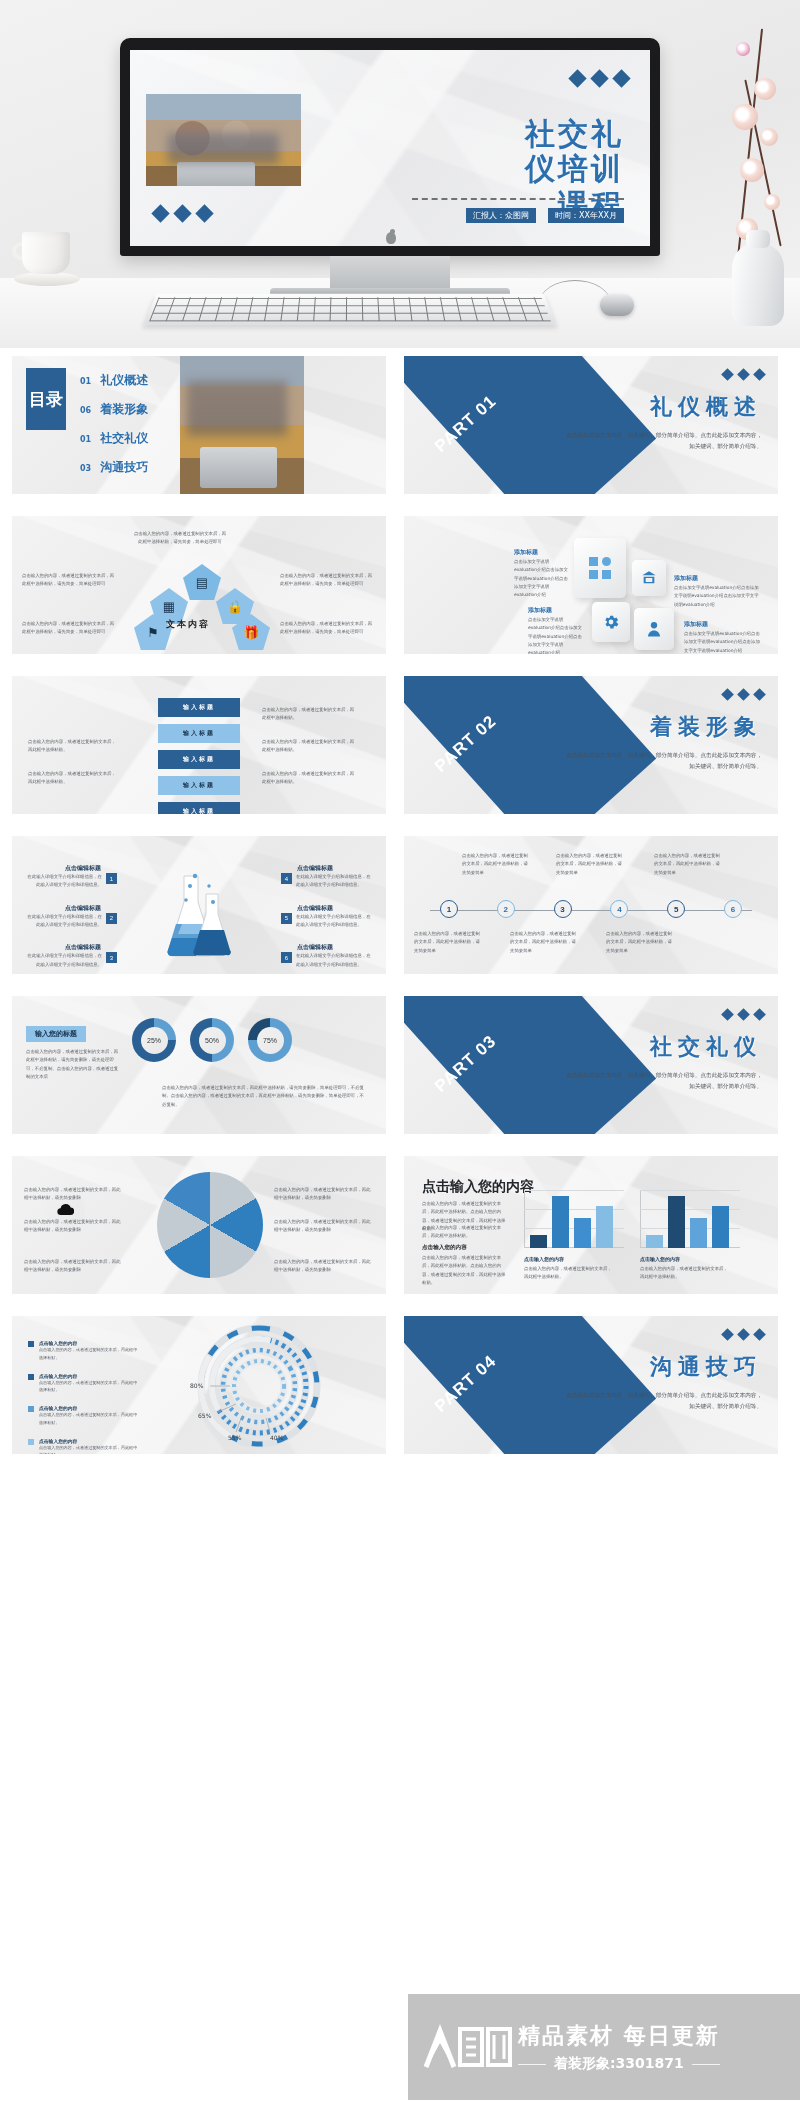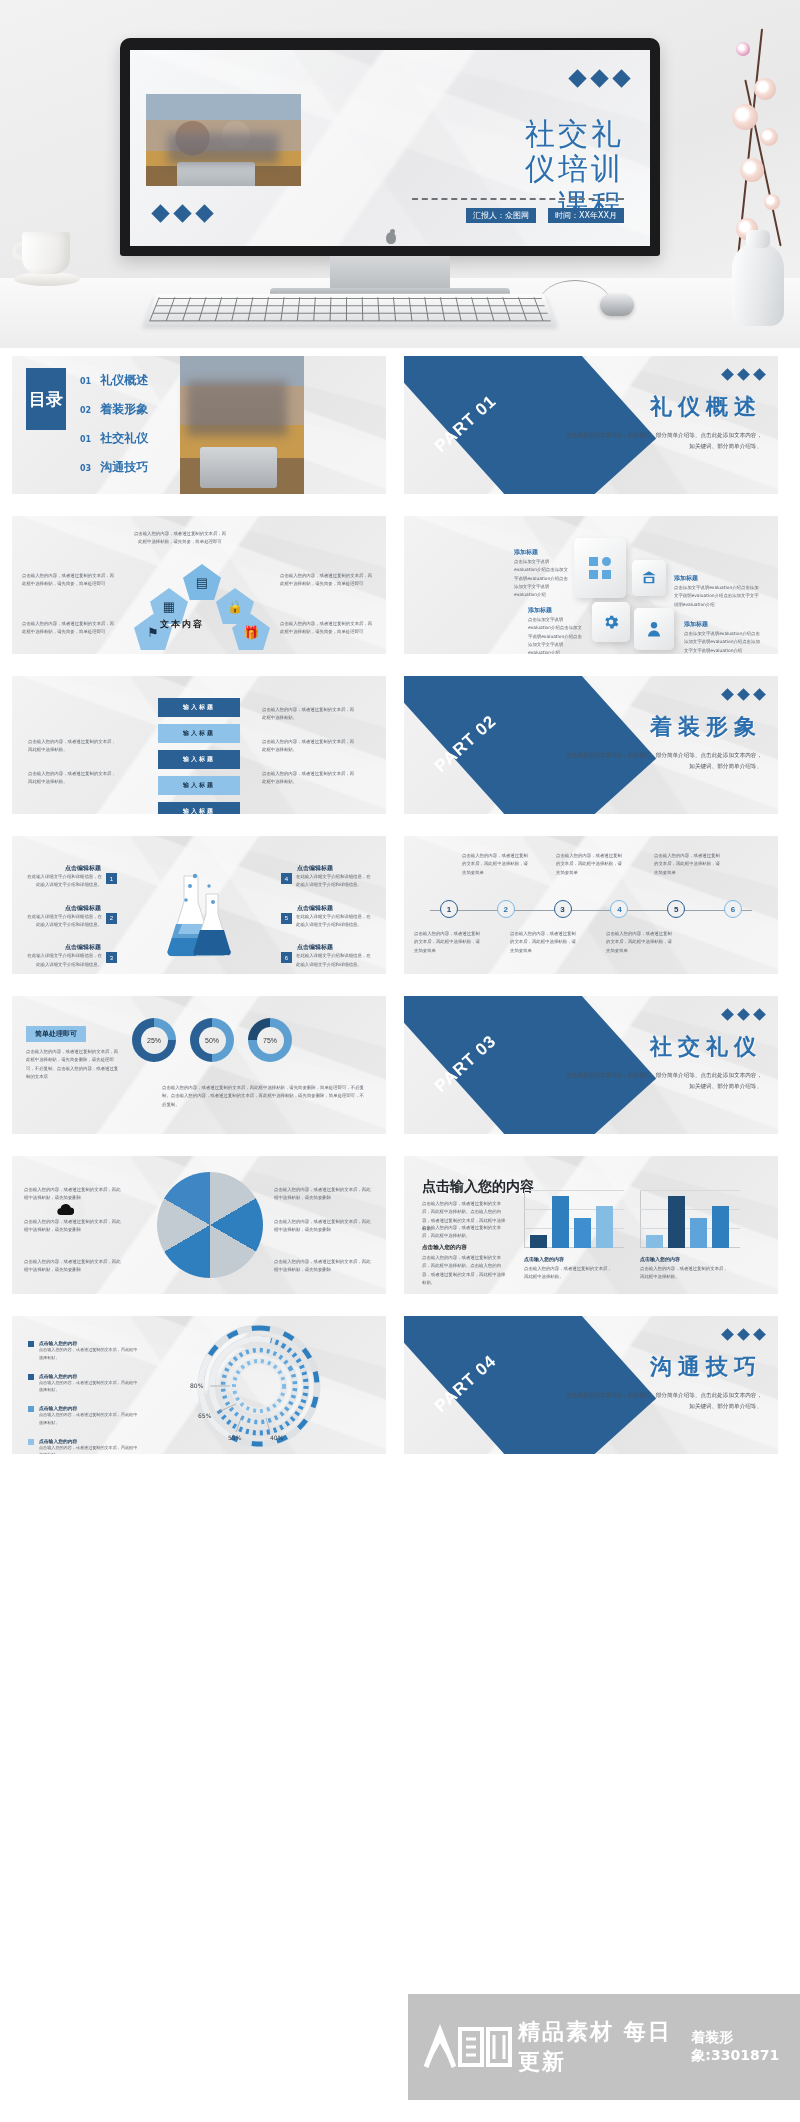--- a/index.html
+++ b/index.html
@@ -32,21 +32,21 @@
      filter:blur(.3px); }
   .hero-photo::after{ content:""; position:absolute; left:14%; top:42%; width:72%; height:34%;
      background:linear-gradient(180deg,rgba(120,120,130,.75),rgba(90,90,100,.55)); filter:blur(5px); }
   .hero-photo::before{ content:""; position:absolute; left:20%; bottom:0; width:50%; height:26%;
      background:linear-gradient(180deg,#cfd3d6,#aeb3b8); border-radius:3px 3px 0 0; }
   .dia-row { position:absolute; display:flex; gap:9px; }
   .dia { width:13px; height:13px; background:#2a6094; transform:rotate(45deg); }
   .hero-dia-tr { right:22px; top:22px; }
   .hero-dia-bl { left:24px; bottom:26px; }
   .hero-title { position:absolute; right:26px; top:66px; text-align:right;
-     font-family:"DejaVu Sans",sans-serif; font-weight:normal; color:#2c6fae;
+     font-family:"DejaVu Sans",sans-serif; font-weight:bold; color:#2c6fae;
      font-size:30px; line-height:1.18; letter-spacing:3px; text-shadow:1px 1px 0 rgba(255,255,255,.6); }
   .hero-rule { position:absolute; right:26px; top:148px; width:212px; border-top:2px dashed #6e7276; }
   .hero-meta { position:absolute; right:26px; top:158px; display:flex; gap:12px; }
   .hero-meta span { background:#2a6094; color:#fff; font-size:8px; padding:2px 7px; white-space:nowrap; }
   .stand { position:absolute; left:330px; top:256px; width:120px; height:34px;
      background:linear-gradient(180deg,#d5d7d9,#b9bcbf); }
   .stand-base { position:absolute; left:270px; top:288px; width:240px; height:10px; border-radius:4px;
      background:linear-gradient(180deg,#c9ccce,#9fa3a6); }
   .apple { position:absolute; left:386px; top:232px; width:10px; height:12px; background:#8e9194;
      border-radius:50% 50% 45% 45%; }
@@ -114,21 +114,21 @@
   .tiny { font-size:4.4px; color:#5a6068; line-height:1.9; }
   .tiny-b { font-size:6px; color:#2c6fae; font-weight:bold; }
   .tiny-d { font-size:6px; color:#1f3d5c; font-weight:bold; }
 
   
   .penta-wrap { position:absolute; left:122px; top:48px; width:136px; height:82px; }
   .penta { position:absolute; width:38px; height:36px; background:#8fc2e8;
      clip-path:polygon(50% 0,100% 38%,82% 100%,18% 100%,0 38%);
      display:flex; align-items:center; justify-content:center; color:#16324d; font-size:13px; }
   .penta.mid { background:#7cb9e4; }
-  .penta-center { position:absolute; left:26px; top:54px; font-size:9px; letter-spacing:2px; color:#222; font-weight:bold; }
+  .penta-center { position:absolute; left:32px; top:54px; font-size:9px; letter-spacing:2px; color:#222; font-weight:bold; }
 
   
   .card { position:absolute; background:linear-gradient(145deg,#ffffff,#e2e4e6);
      border-radius:5px; box-shadow:2px 3px 6px rgba(0,0,0,.13); display:flex; align-items:center; justify-content:center; }
   .sq { width:9px; height:9px; background:#5fa8dd; }
   .ci { width:9px; height:9px; background:#5fa8dd; border-radius:50%; }
 
   
   .btn-tag { width:82px; height:19px; display:flex; align-items:center; justify-content:center;
      color:#fff; font-size:6px; font-weight:bold; letter-spacing:2px; }
@@ -237,21 +237,21 @@
     <div class="toc-badge cn">
       <span>目录</span>
     </div>
     <div class="toc-photo"></div>
     <div class="toc-list cn">
       <div class="toc-item">
         <span class="toc-num">01</span>
         <span class="toc-txt">礼仪概述</span>
       </div>
       <div class="toc-item">
-        <span class="toc-num">02</span>
+        <span class="toc-num">06</span>
         <span class="toc-txt">着装形象</span>
       </div>
       <div class="toc-item">
         <span class="toc-num">01</span>
         <span class="toc-txt">社交礼仪</span>
       </div>
       <div class="toc-item">
         <span class="toc-num">03</span>
         <span class="toc-txt">沟通技巧</span>
       </div>
@@ -430,21 +430,21 @@
     <div class="tiny cn" style="position:absolute;left:58px;top:16px;width:66px">点击输入您的内容，或者通过复制的文本后，再此框中选择粘贴，请先简要简单</div>
     <div class="tiny cn" style="position:absolute;left:152px;top:16px;width:66px">点击输入您的内容，或者通过复制的文本后，再此框中选择粘贴，请先简要简单</div>
     <div class="tiny cn" style="position:absolute;left:250px;top:16px;width:66px">点击输入您的内容，或者通过复制的文本后，再此框中选择粘贴，请先简要简单</div>
     <div class="tiny cn" style="position:absolute;left:10px;top:94px;width:66px">点击输入您的内容，或者通过复制的文本后，再此框中选择粘贴，请先简要简单</div>
     <div class="tiny cn" style="position:absolute;left:106px;top:94px;width:66px">点击输入您的内容，或者通过复制的文本后，再此框中选择粘贴，请先简要简单</div>
     <div class="tiny cn" style="position:absolute;left:202px;top:94px;width:66px">点击输入您的内容，或者通过复制的文本后，再此框中选择粘贴，请先简要简单</div>
   </div>
 
   <div class="slide">
     <div class="poly-bg"></div>
-    <div class="cn" style="position:absolute;left:14px;top:30px;background:#8fc2e8;color:#17324b;font-size:7px;font-weight:bold;padding:3px 9px">简单处理即可</div>
+    <div class="cn" style="position:absolute;left:14px;top:30px;background:#8fc2e8;color:#17324b;font-size:7px;font-weight:bold;padding:3px 9px">输入您的标题</div>
     <div style="position:absolute;left:120px;top:22px;display:flex;gap:14px">
       <div class="donut" style="background:conic-gradient(#5c9fd0 0 25%, #2a6094 25% 100%)">
           <span>25%</span>
         </div>
       <div class="donut" style="background:conic-gradient(#5c9fd0 0 50%, #2a6094 50% 100%)">
           <span>50%</span>
         </div>
       <div class="donut" style="background:conic-gradient(#5c9fd0 0 75%, #1f4a72 75% 100%)">
           <span>75%</span>
         </div>
@@ -591,21 +591,21 @@
   <div class="wm-logo">
     <svg width="96" height="58" viewBox="0 0 96 58">
       <path d="M8 50 L22 14 L36 50" fill="none" stroke="#fff" stroke-width="5"></path>
       <path d="M12 40 L22 22 L32 40" fill="none" stroke="#fff" stroke-width="4"></path>
       <rect x="42" y="12" width="22" height="36" fill="none" stroke="#fff" stroke-width="4"></rect>
       <path d="M48 22h10M48 30h10M48 38h10" stroke="#fff" stroke-width="3"></path>
       <rect x="70" y="12" width="22" height="36" fill="none" stroke="#fff" stroke-width="4"></rect>
       <path d="M76 18v24M86 18v24" stroke="#fff" stroke-width="3"></path>
     </svg>
   </div>
-  <div style="display:flex;flex-direction:row;gap:4px;margin-left:4px">
+  <div style="display:flex;flex-direction:column;gap:4px;margin-left:4px">
     <div class="wm-txt cn" style="font-size:22px;letter-spacing:2px">精品素材 每日更新</div>
     <div style="display:flex;align-items:center;gap:8px">
       <span style="flex:1;height:1px;background:rgba(255,255,255,.8)"></span>
       <span class="wm-txt cn" style="font-size:14px">着装形象:3301871</span>
       <span style="flex:1;height:1px;background:rgba(255,255,255,.8)"></span>
     </div>
   </div>
 </div>
 
 </body></html>

